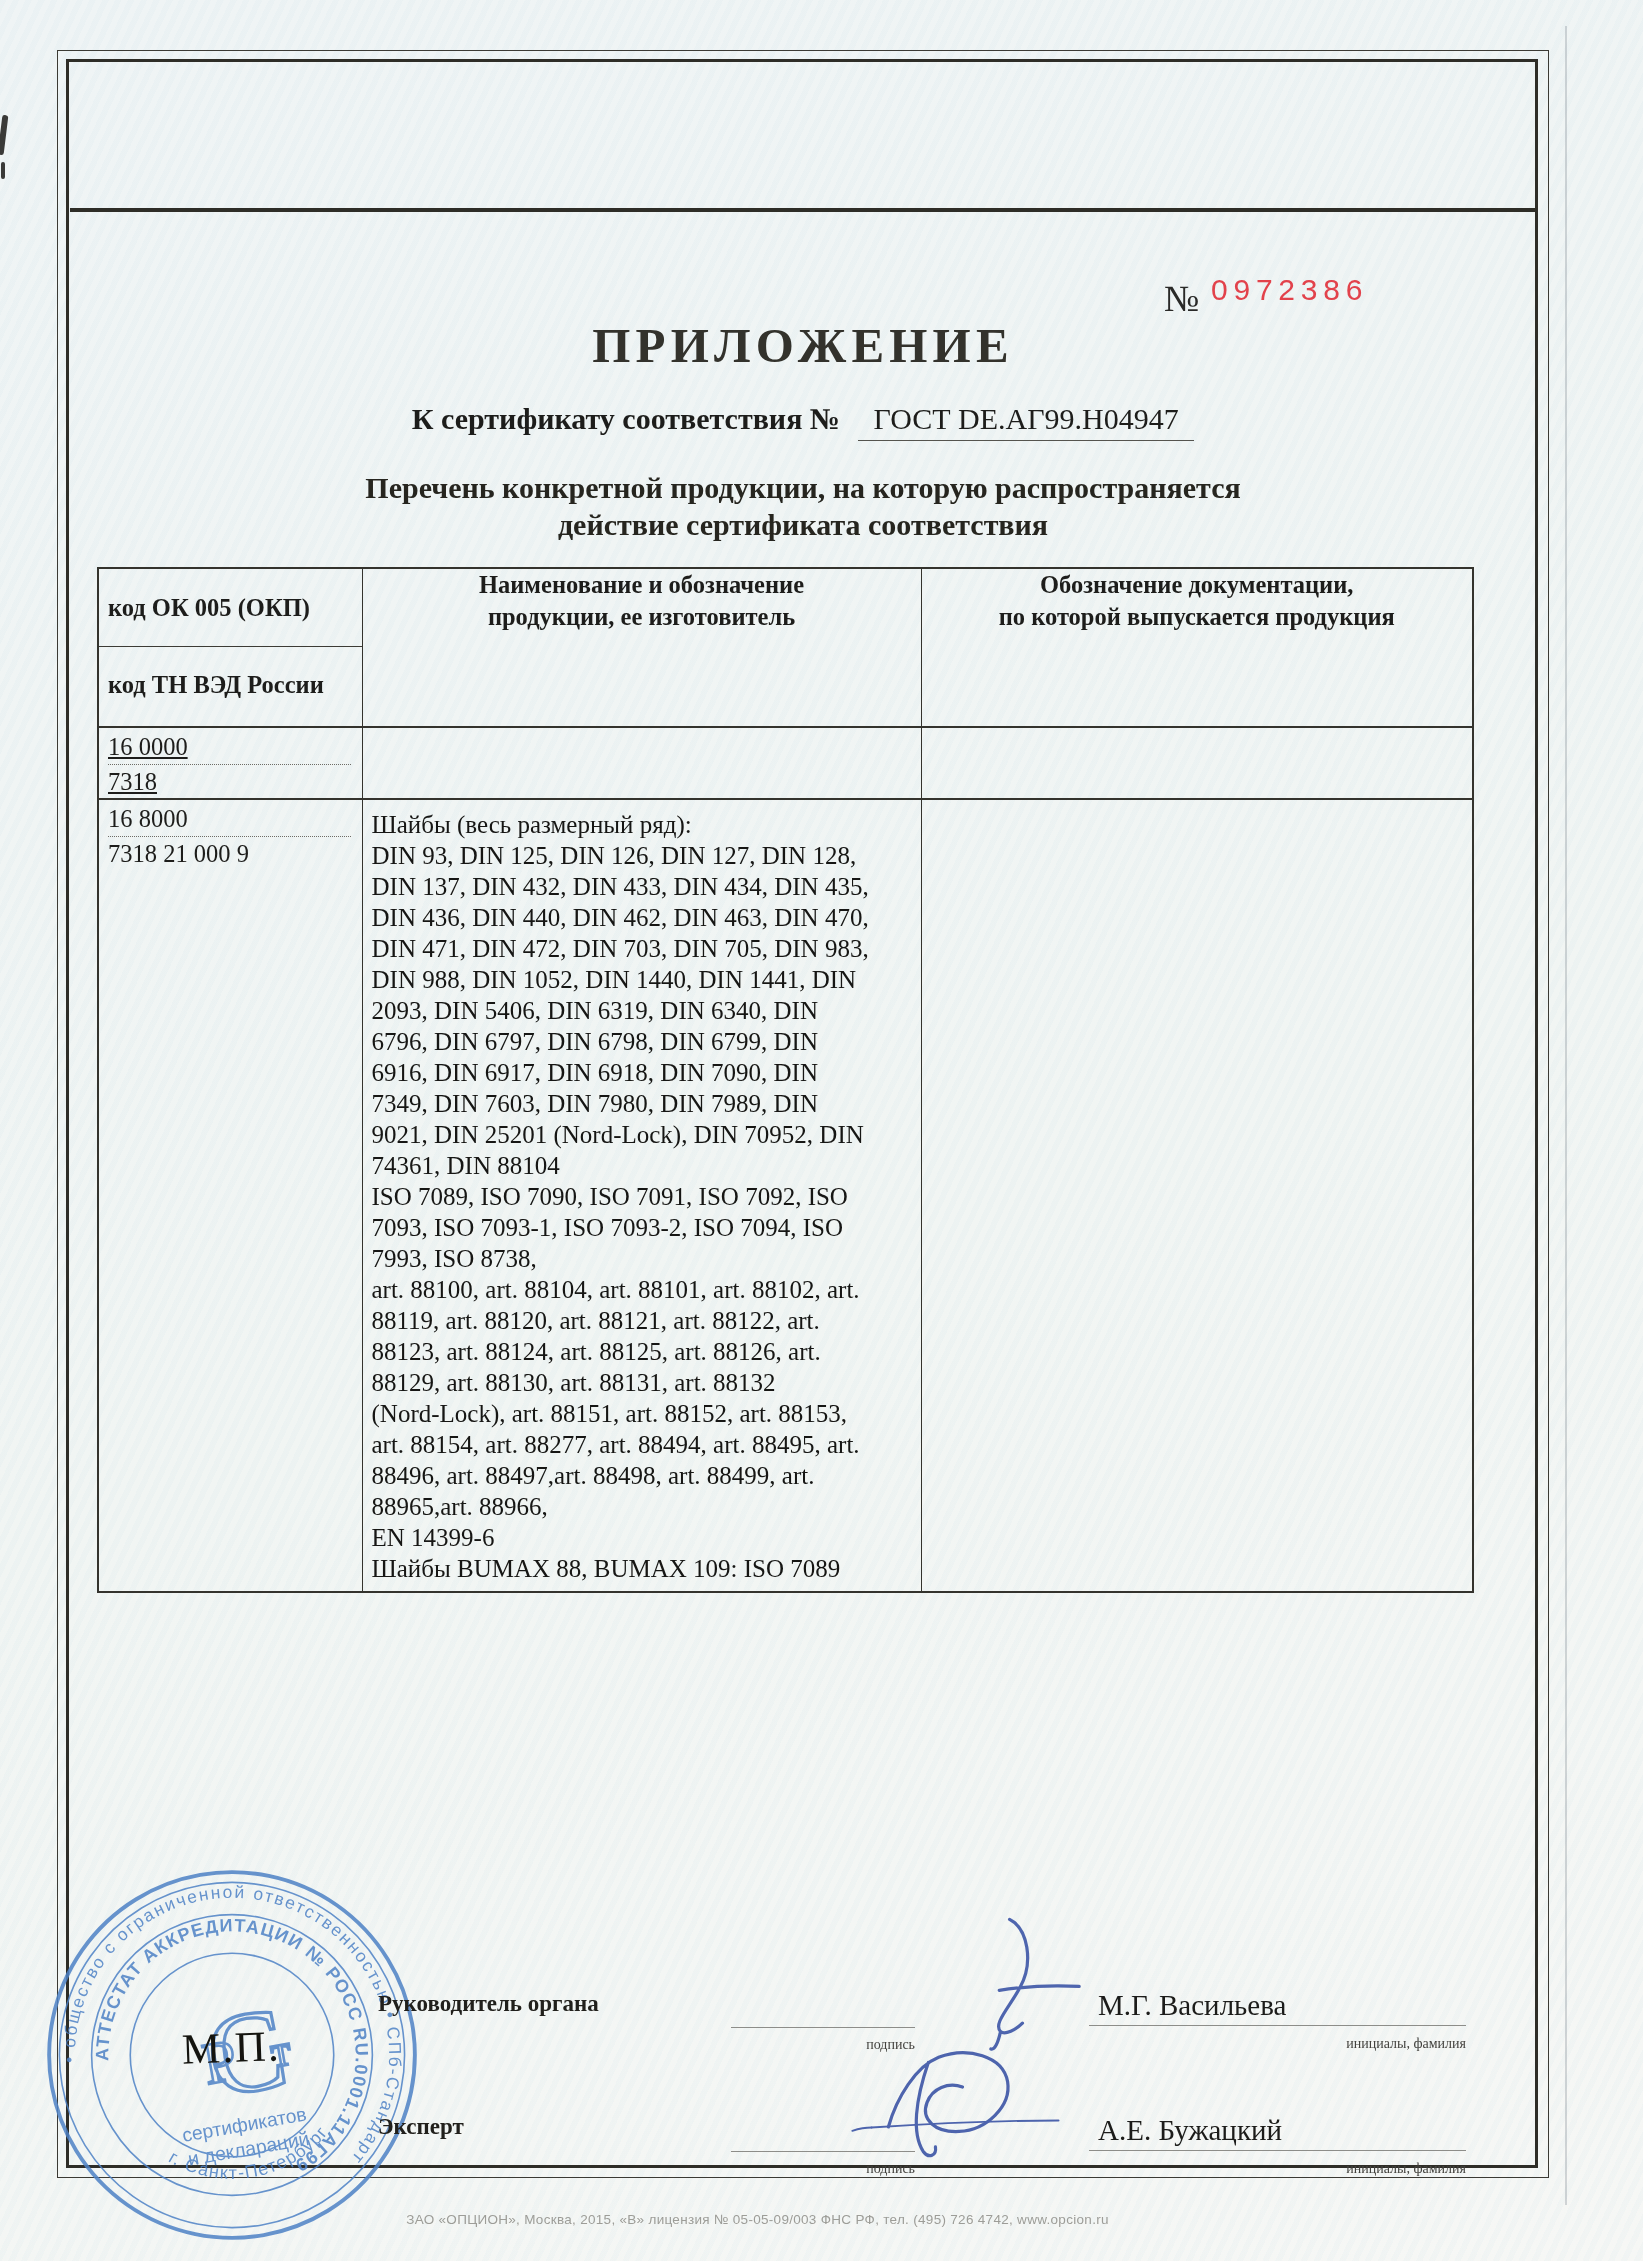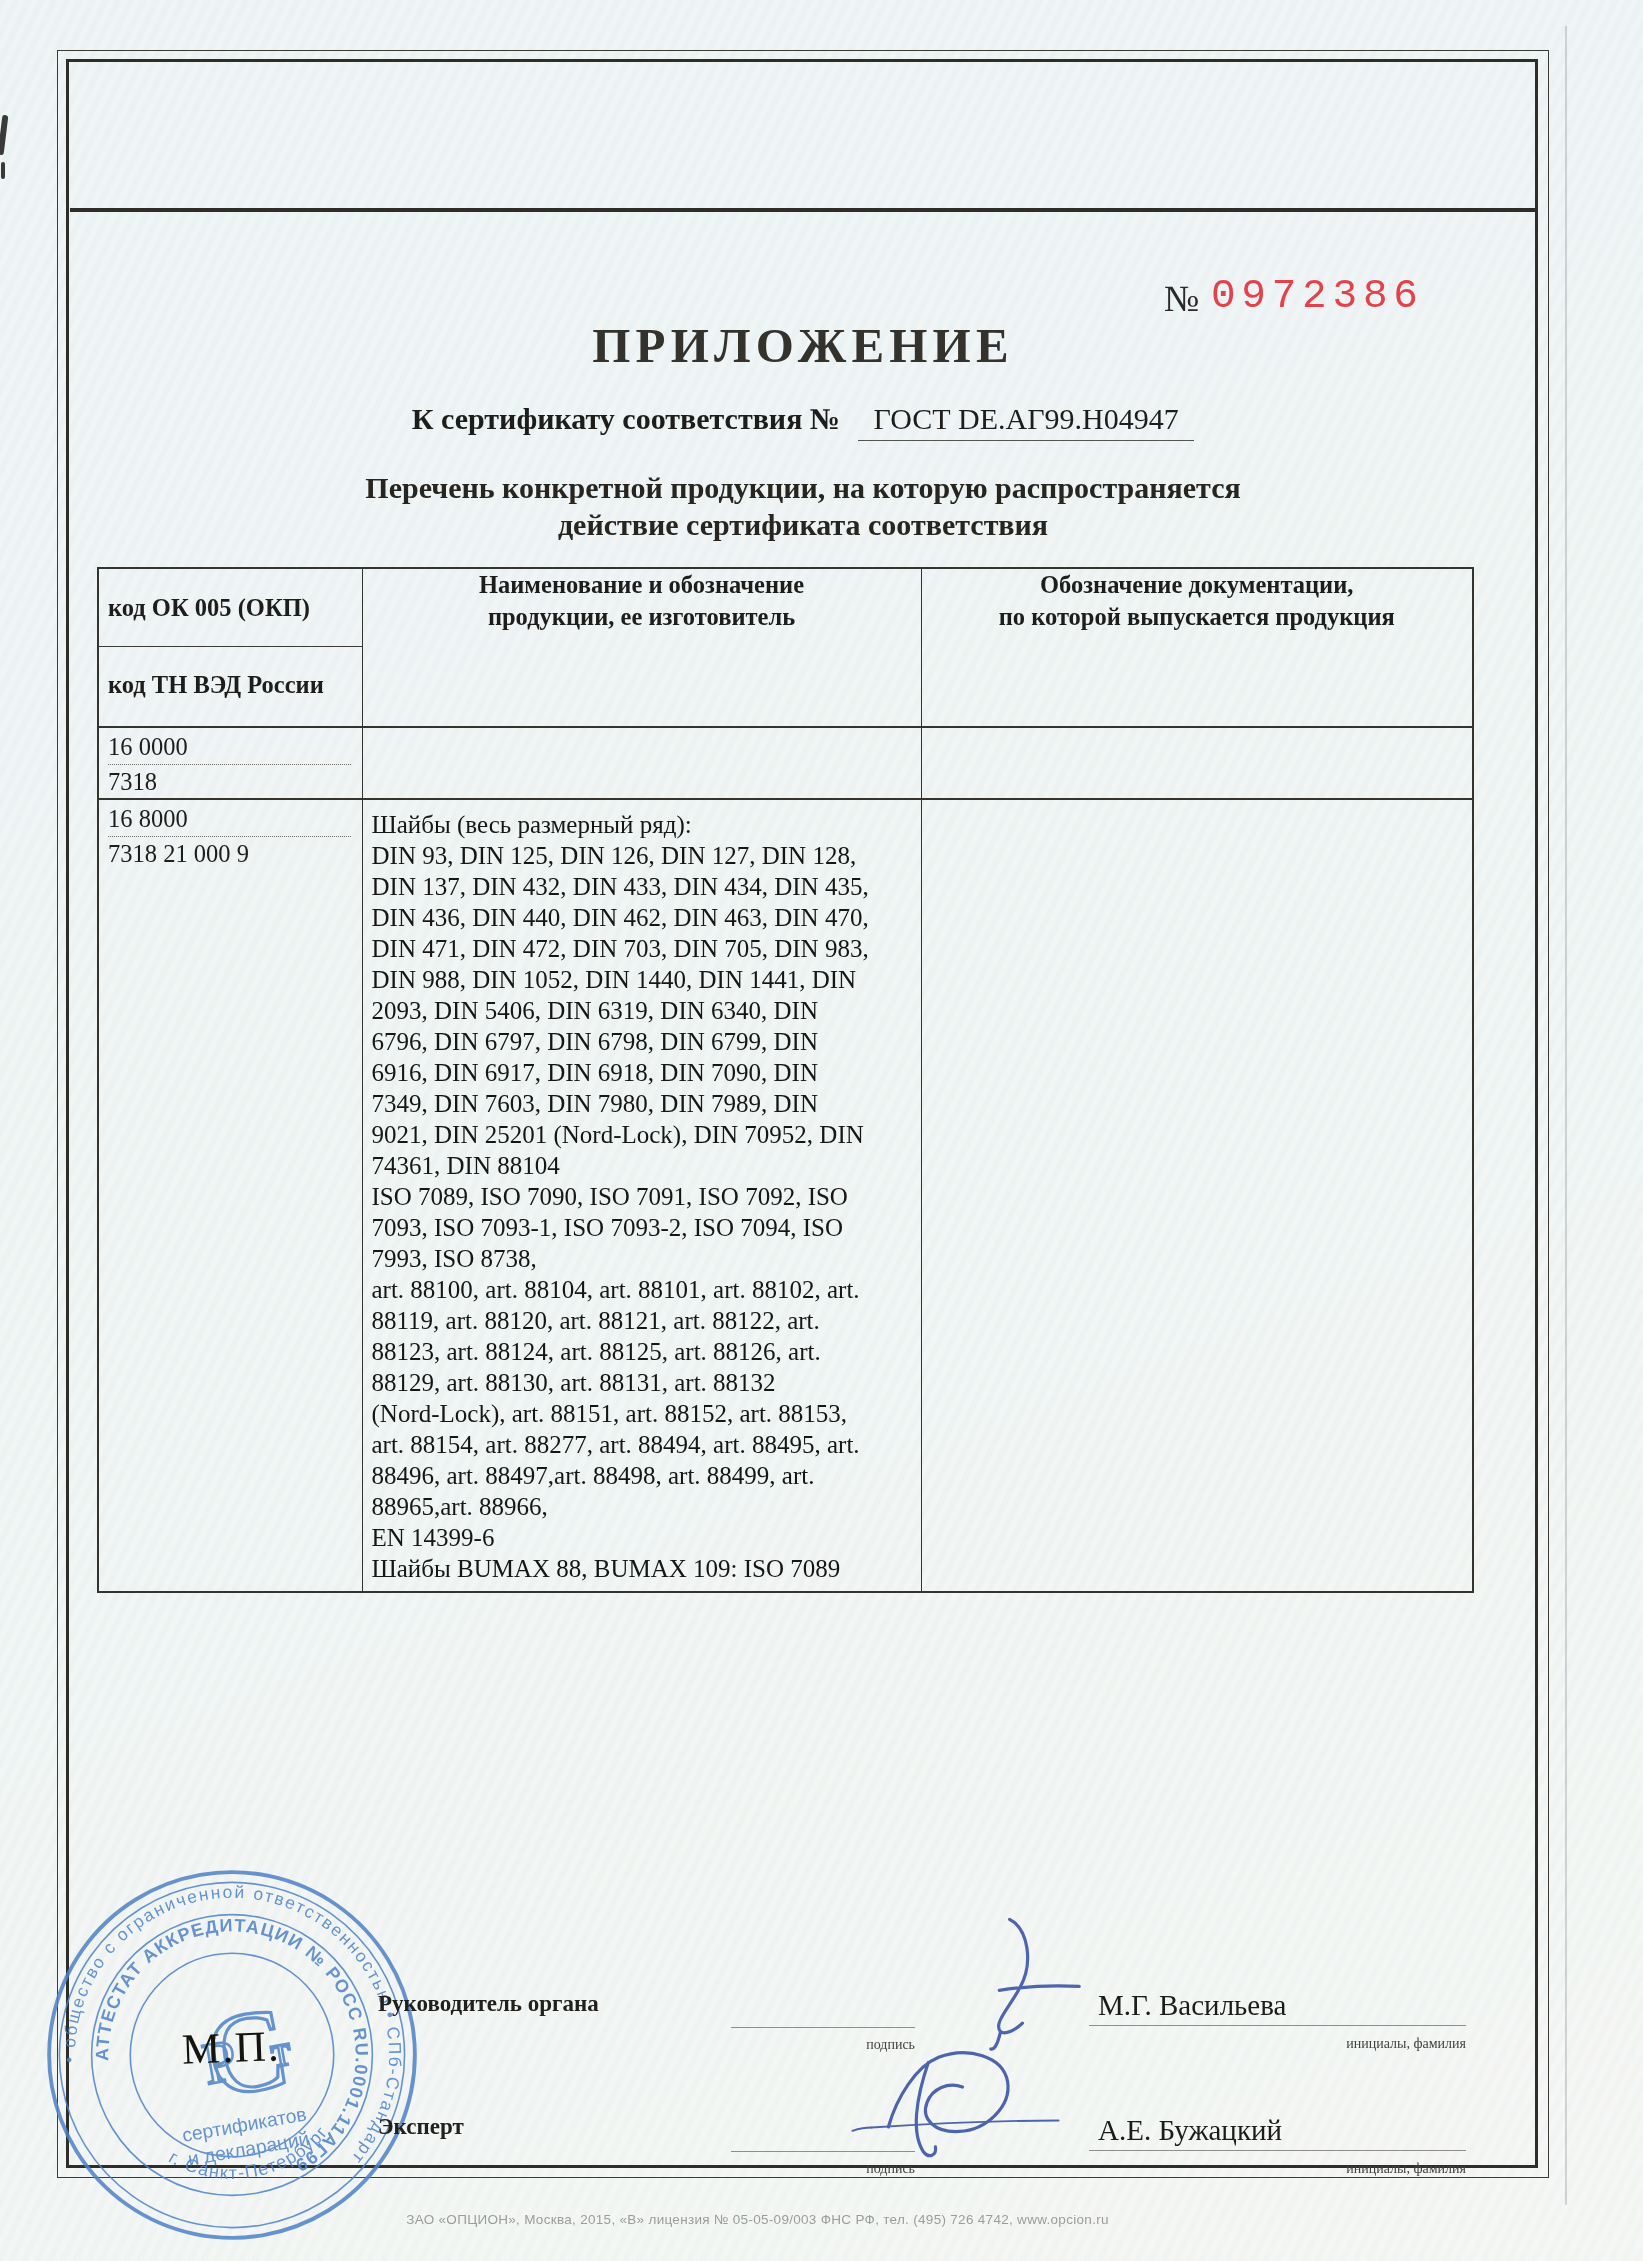--- a/index.html
+++ b/index.html
@@ -25,35 +25,35 @@
   .frame-outer{position:absolute;left:57px;top:50px;width:1492px;height:2128px;border:1.9px solid #3b3a34;box-sizing:border-box;}
   .frame-inner{position:absolute;left:66px;top:59px;width:1472px;height:2109px;border:3.2px solid #2e2d27;box-sizing:border-box;}
   
   .hdr{position:absolute;left:70px;top:59px;width:1466px;text-align:center;}
   .hdr-l1{margin-top:40px;font-size:41px;font-weight:bold;letter-spacing:8.4px;word-spacing:17px;color:#23221e;}
   .hdr-l2{margin-top:10.3px;font-size:30px;font-weight:bold;letter-spacing:0.6px;color:#23221e;}
   .hdr-rule{position:absolute;left:70px;top:208px;width:1466px;height:3.9px;background:#2e2d27;}
   
   .certno{position:absolute;left:1164px;top:273px;display:flex;align-items:flex-start;}
   .certno .sym{font-size:37px;color:#2a2a28;margin-right:11.6px;margin-top:3.9px;}
-  .certno .digits{font-family:Liberation Mono, monospace;font-size:41px;letter-spacing:5.8px;color:#e2424b;}
+  .certno .digits{font-family:Liberation Sans, sans-serif;font-size:30px;letter-spacing:5.8px;color:#e2424b;}
   .title{position:absolute;left:67px;top:317px;width:1472px;text-align:center;
          font-size:49px;font-weight:bold;letter-spacing:5.2px;color:#33322c;}
   .certline{position:absolute;left:67px;top:402px;width:1472px;text-align:center;font-size:30px;}
   .certline .lbl{font-weight:600;}
   .certline .val{display:inline-block;margin-left:18px;padding:0 15.5px 3.9px 15.5px;border-bottom:1.9px solid #55544e;}
   .intro{position:absolute;left:67px;width:1472px;text-align:center;font-size:30px;font-weight:bold;color:#26251f;}
   .intro1{top:471px;}
   .intro2{top:508px;}
   
   table.prod{position:absolute;left:97px;top:567px;width:1375px;border-collapse:collapse;table-layout:fixed;
              border:2.6px solid #34332d;}
   table.prod td{border:1.9px solid #34332d;vertical-align:top;box-sizing:border-box;}
   tr.hrow td{border-bottom:2.6px solid #34332d;}
-  tr.r1 td{border-bottom:2.6px solid #34332d;}
+  tr.r1 td{border-bottom:2.6px solid #34332d;text-decoration:underline;}
   .h-c1-top{height:77px;display:flex;align-items:center;padding-left:9px;border-bottom:1.9px solid #3c3b35;
             font-size:24.5px;font-weight:bold;}
   .h-c1-bot{height:75px;display:flex;align-items:center;padding-left:9px;font-size:24.5px;font-weight:bold;}
   .h-center{height:100%;display:flex;flex-direction:column;justify-content:center;align-items:center;
             font-size:24.5px;font-weight:bold;line-height:32px;text-align:center;}
   .code-cell{padding:3.9px 0 0 9px;font-size:24.5px;line-height:30px;}
   .dotline{border-top:1.9px dotted #6d6c66;margin:1.9px 0 1.9px 0;width:96%;}
   .prod-cell{padding:9px 5.2px 0 9px;font-size:25px;line-height:31px;white-space:pre-line;color:#161614;}
   .docs-cell{font-size:25px;}
   

